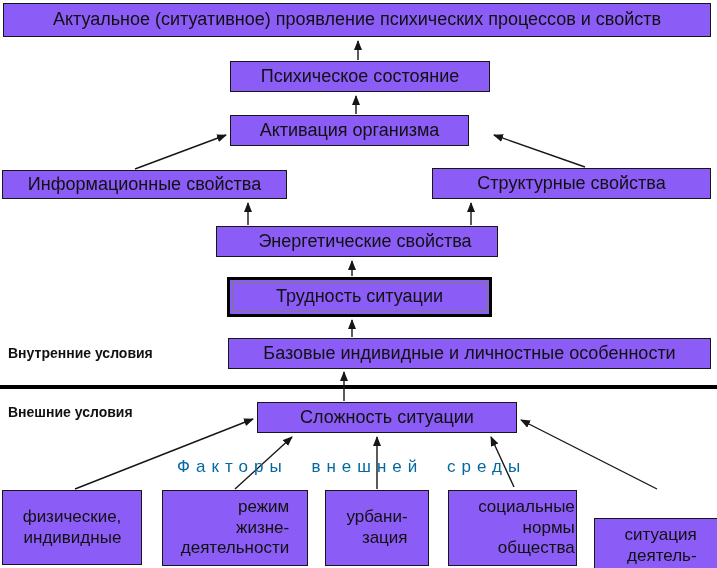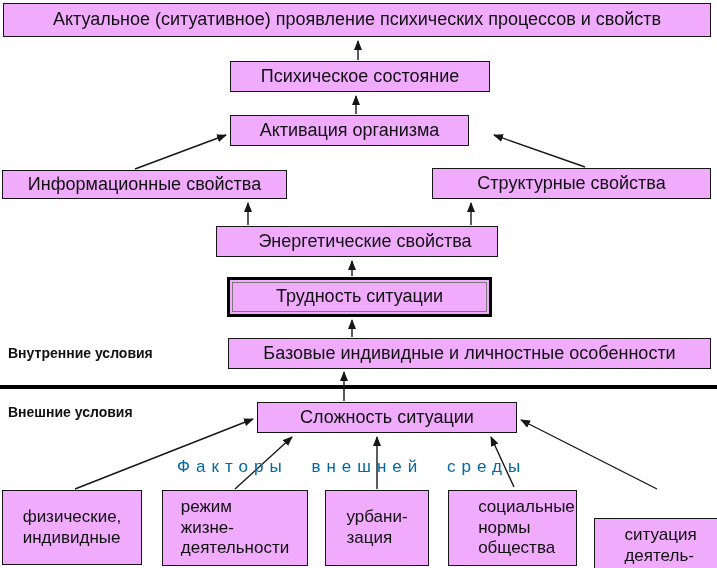--- a/index.html
+++ b/index.html
@@ -15,26 +15,26 @@
   .arrows {
     position: absolute;
     left: 0; top: 0;
     width: 717px; height: 568px;
     z-index: 3;
     pointer-events: none;
   }
   .box {
     position: absolute;
     box-sizing: border-box;
-    background: #f0abfc;
+    background: #8b5cf6;
     border: 1.5px solid #161616;
     display: flex;
     align-items: center;
     justify-content: center;
-    text-align: left;
+    text-align: right;
     font-size: 18px;
     line-height: 1.22;
     white-space: pre-line;
     z-index: 2;
   }
   .box.small { font-size: 17px; }
   .box.double {
     border: 3px solid #000000;
     padding: 0;
   }

